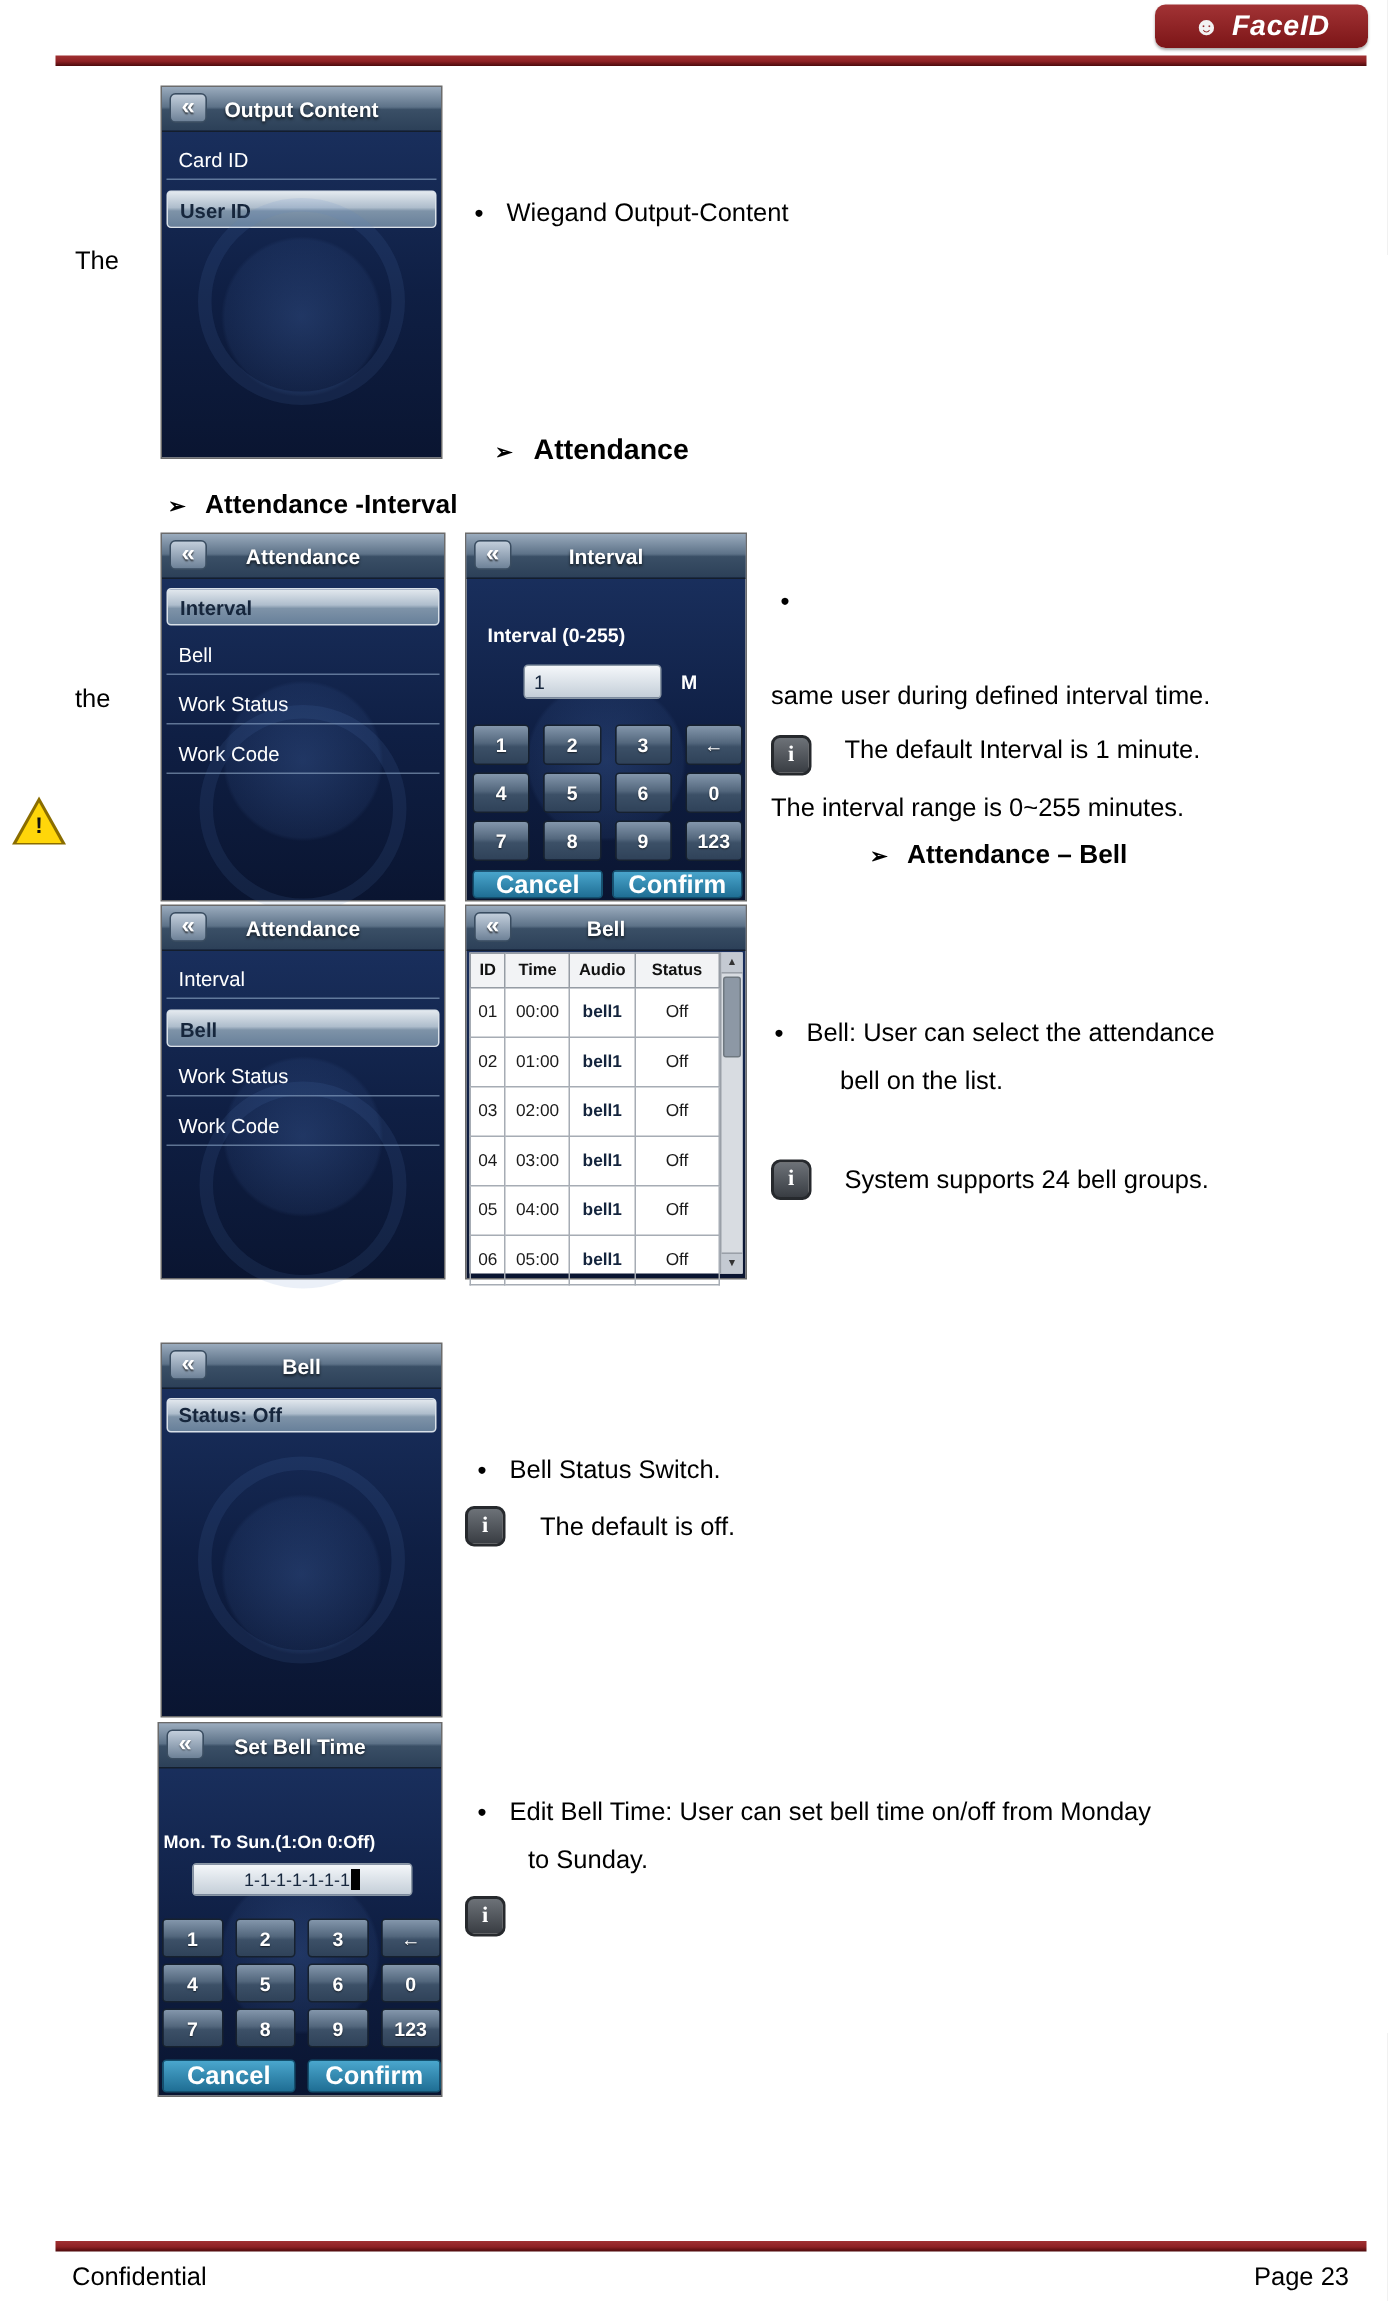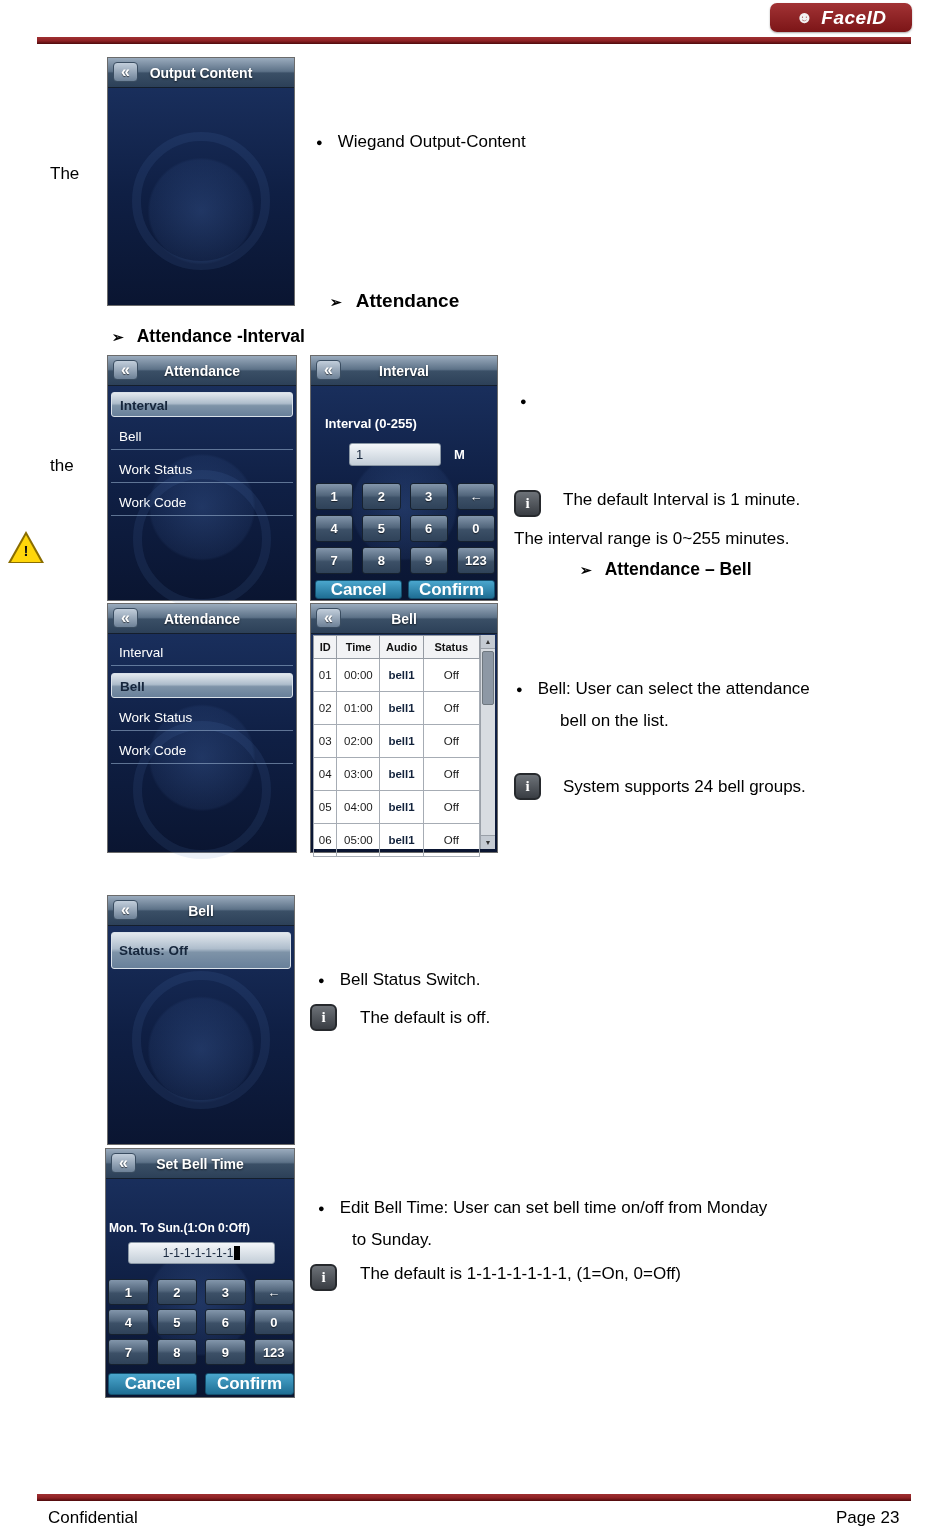--- a/index.html
+++ b/index.html
@@ -79,21 +79,21 @@
             border:1px solid #16212f; border-radius:3px; box-sizing:border-box;
             color:#fff; font-weight:bold; font-size:13px;
             display:flex; align-items:center; justify-content:center;
             text-shadow:0 1px 1px rgba(0,0,0,.6); }
   .kp-actions { position:absolute; display:flex; }
   .btn-teal { flex:1; background:linear-gradient(180deg,#4aa6cd 0%, #1f6e94 100%);
               border:1px solid #14506e; border-radius:3px; box-sizing:border-box;
               color:#fff; font-size:17px; font-weight:bold;
               display:flex; align-items:center; justify-content:center; }
 
-  .status-bar { position:absolute; left:3px; right:3px; top:36px; height:37px;
+  .status-bar { position:absolute; left:3px; right:3px; top:36px; height:23px;
                 background:linear-gradient(180deg,#e2e8ee 0%, #aebdcc 45%, #7e93a8 55%, #68809a 100%);
                 border:1px solid #d9e1e9; border-radius:3px; box-sizing:border-box;
                 color:#16263c; font-weight:bold; font-size:13.5px;
                 display:flex; align-items:center; padding-left:7px; }
 
   
   .bell-body { position:absolute; left:2px; right:2px; top:31px; bottom:3px; background:#fff; display:flex; }
   table.bell { border-collapse:collapse; flex:1; table-layout:fixed; }
   table.bell th { font-size:11px; font-weight:bold; color:#111; border:1px solid #969ca4; height:20px; background:#f2f3f5; }
   table.bell td { font-size:11.5px; color:#1a1a1a; border:1px solid #a6acb4; height:30px; text-align:center; }
@@ -112,20 +112,24 @@
     <span class="logo-face">☻</span>
     <span class="logo-text">FaceID</span>
   </div>
   <div class="rule abs" style="left:37px; top:37px; width:874px; height:7px;"></div>
 
   <div class="device abs" style="left:107px; top:57px; width:188px; height:249px;">
     <div class="dev-title">
       <span class="back">«</span>
       <span>Output Content</span>
     </div>
+    <div class="menu">
+      <div class="menu-item">Card ID</div>
+      <div class="menu-item hl">User ID</div>
+    </div>
     <div class="wm"></div>
   </div>
 
   <div class="abs t17" style="left:50px; top:163px;">The</div>
   <div class="abs bullet-line" style="left:316px; top:131px;">
     <span class="bullet-glyph">●</span>
     <span>Wiegand Output-Content</span>
   </div>
 
   <div class="abs h1" style="left:330px; top:290px;">
@@ -178,20 +182,21 @@
     <div class="kp-actions" style="left:4px; top:224px; width:180px; height:19px; gap:6px;">
       <span class="btn-teal">Cancel</span>
       <span class="btn-teal">Confirm</span>
     </div>
   </div>
 
   <div class="abs t17" style="left:50px; top:455px;">the</div>
   <div class="abs bullet-line" style="left:520px; top:390px; gap:25px;">
     <span class="bullet-glyph">●</span>
   </div>
+  <div class="abs t17" style="left:514px; top:453px;">same user during defined interval time.</div>
   <div class="info-icon abs" style="left:514px; top:490px;">
     <span>i</span>
   </div>
   <div class="abs t17" style="left:563px; top:489px;">The default Interval is 1 minute.</div>
   <div class="abs t17" style="left:514px; top:528px;">The interval range is 0~255 minutes.</div>
   <div class="abs h2" style="left:580px; top:559px;">
     <span class="harrow">➢</span>
     <span>Attendance – Bell</span>
   </div>
 
@@ -344,19 +349,18 @@
   </div>
 
   <div class="abs bullet-line" style="left:318px; top:1197px;">
     <span class="bullet-glyph">●</span>
     <span>Edit Bell Time: User can set bell time on/off from Monday</span>
   </div>
   <div class="abs t17" style="left:352px; top:1229px;">to Sunday.</div>
   <div class="info-icon abs" style="left:310px; top:1264px;">
     <span>i</span>
   </div>
-  <div class="abs t17" style="left:360px; top:1263px;">The default is 1-1-1-1-1-1-1, (1=On, 0=Off)</div>
 
   <div class="rule abs" style="left:37px; top:1494px; width:874px; height:7px;"></div>
   <div class="footer-text abs" style="left:48px; top:1508px;">Confidential</div>
   <div class="footer-text abs" style="left:836px; top:1508px;">Page 23</div>
 
 </div>
 
 </body></html>

